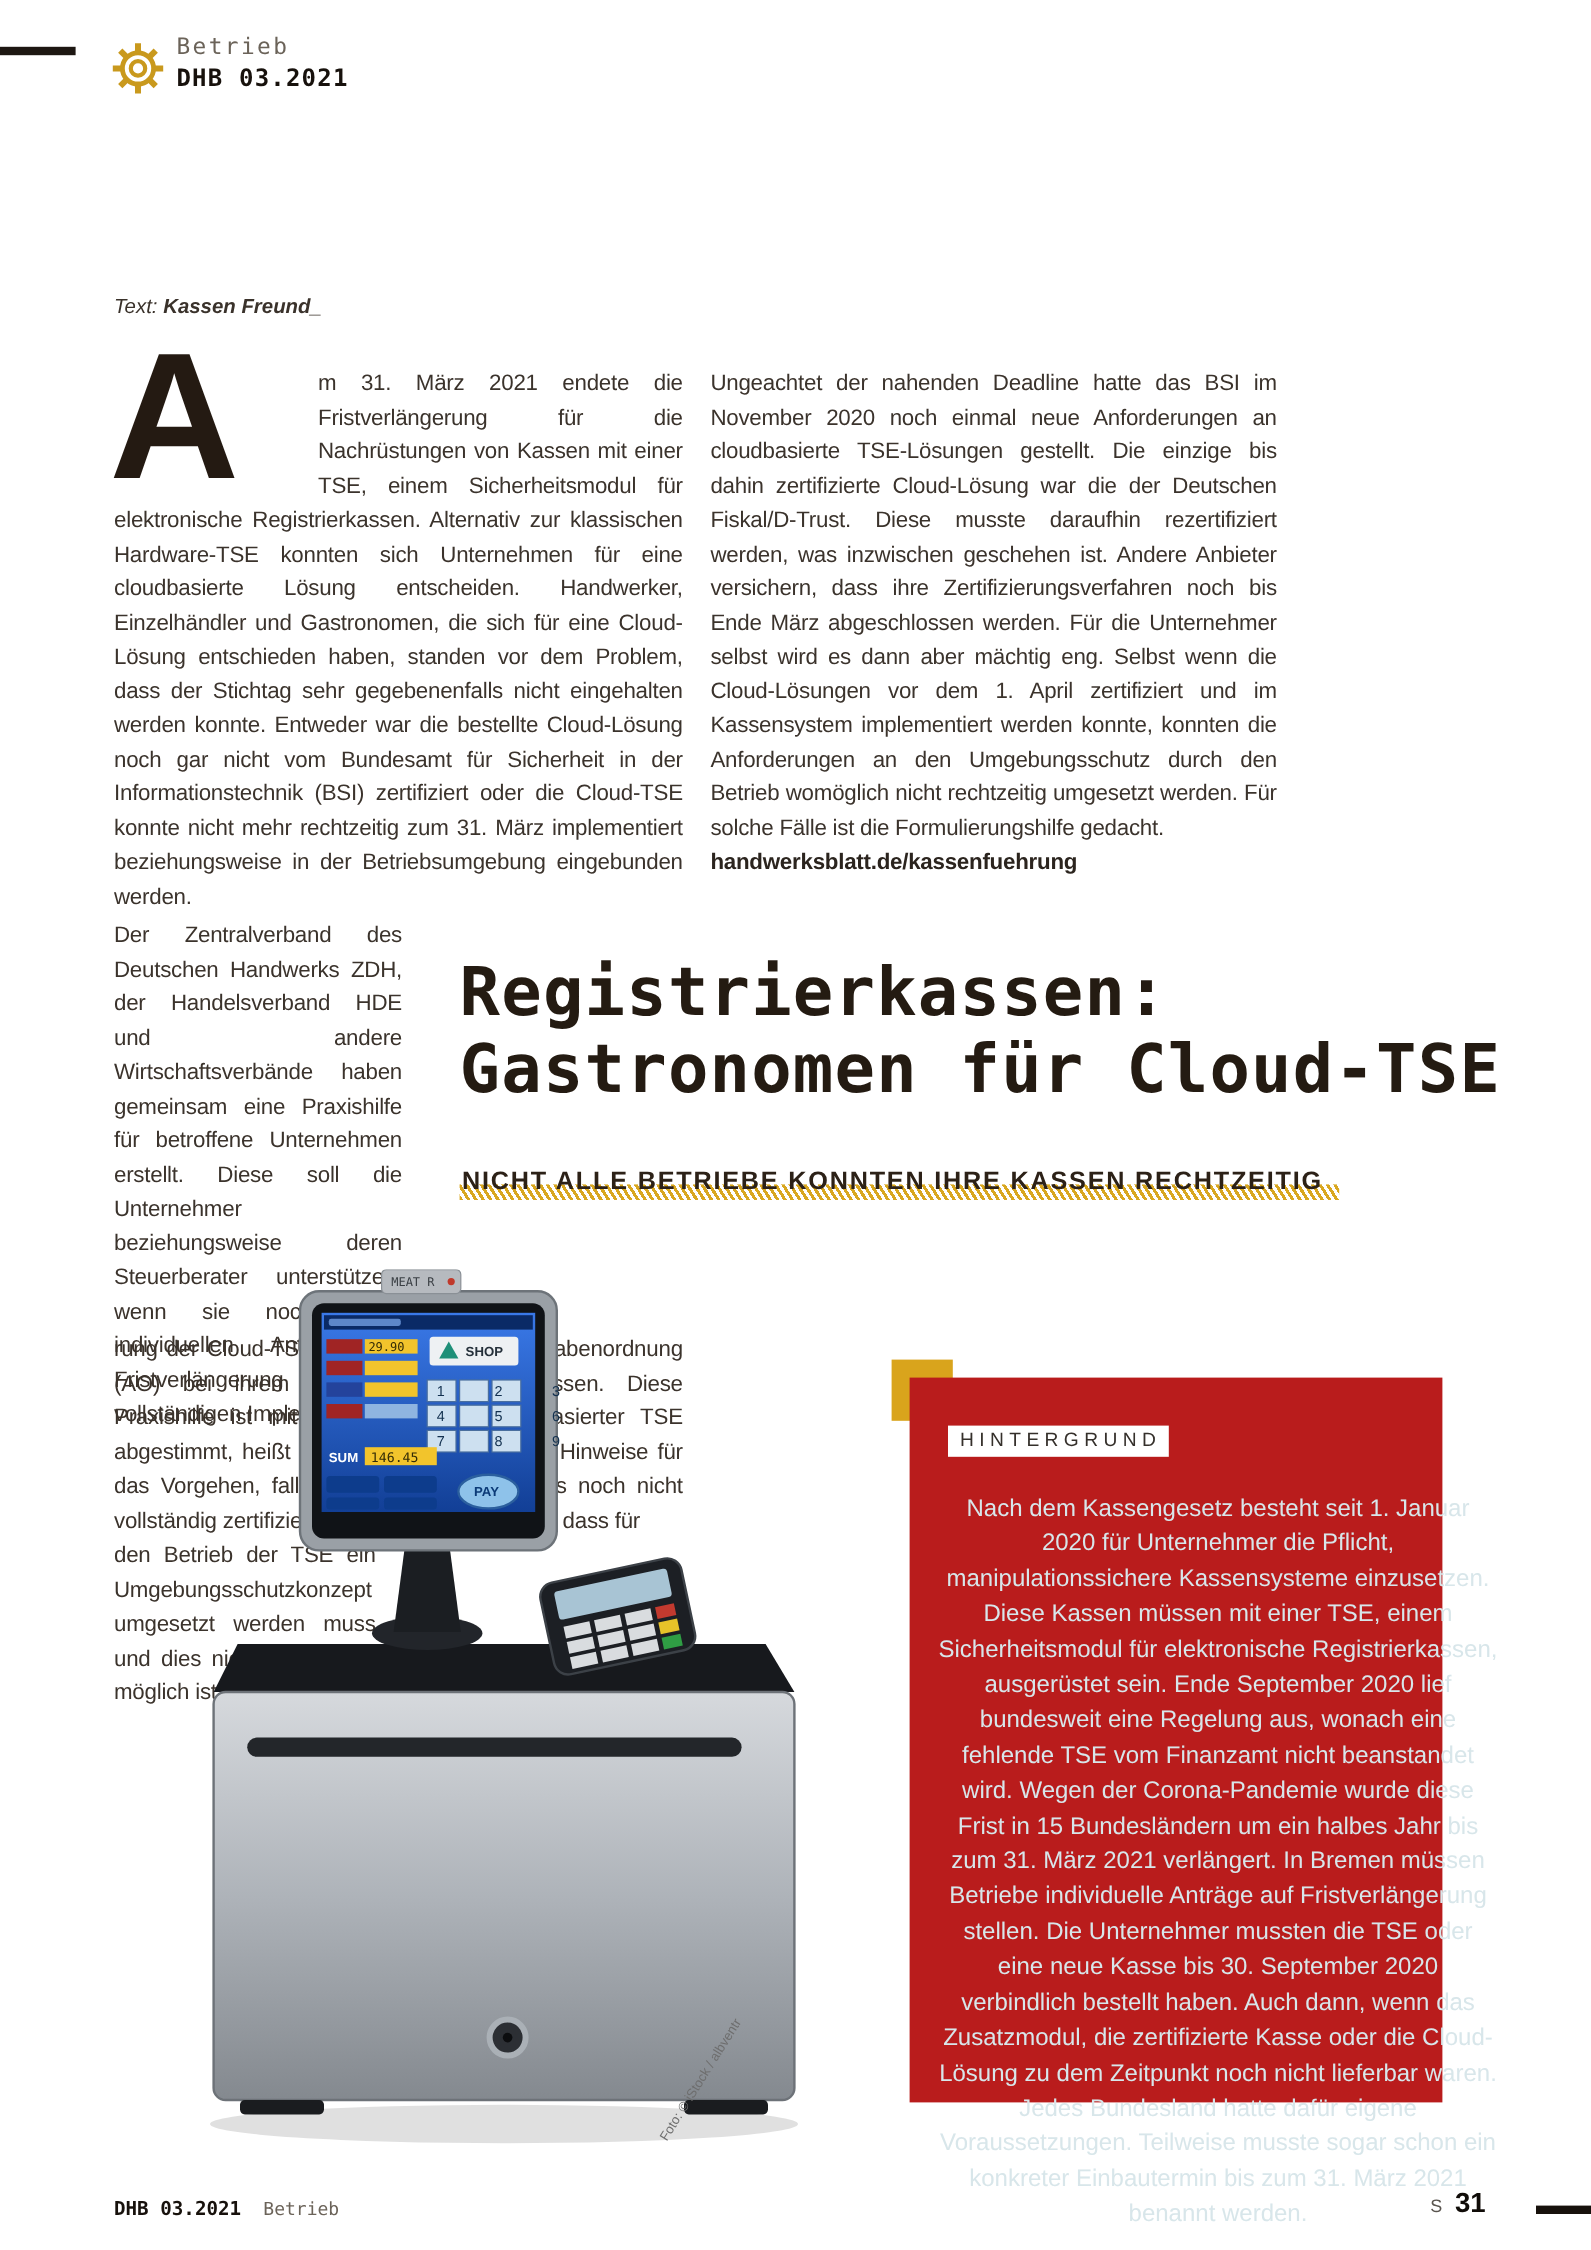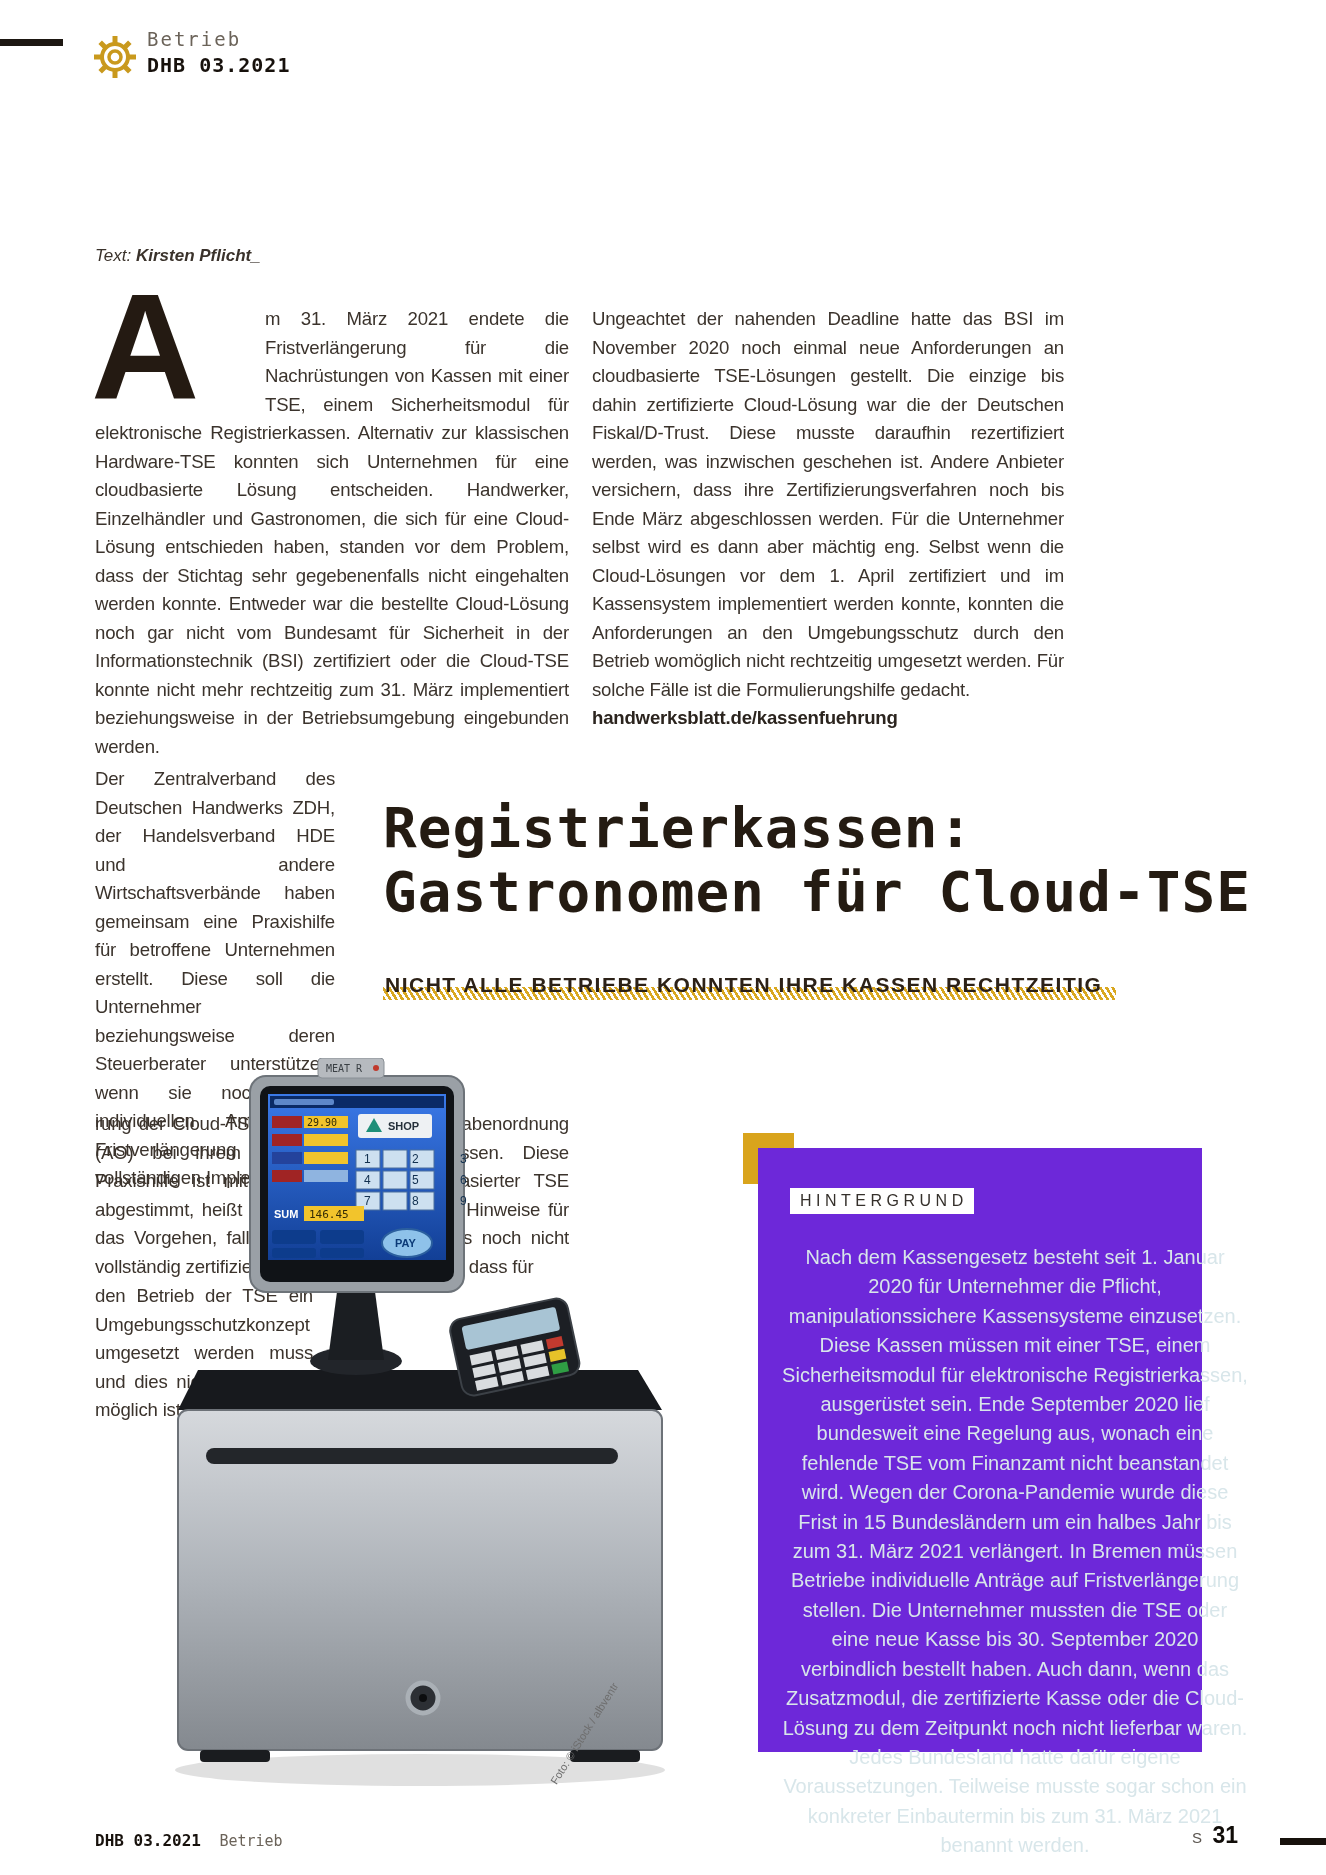--- a/index.html
+++ b/index.html
@@ -32,21 +32,21 @@
             font-weight:bold;font-size:56px;line-height:64px;letter-spacing:1px;color:#241b12;white-space:nowrap;}
   
   .kick{position:absolute;left:383px;font-weight:bold;font-size:21px;letter-spacing:1.5px;
         color:#2c2117;white-space:nowrap;z-index:0;display:inline-block;padding:0 14px 0 2px;}
   .kick::after{content:"";position:absolute;left:0;right:0;bottom:-3px;height:13px;z-index:-1;
         background:repeating-linear-gradient(58deg,#d9a71f 0,#d9a71f 2.6px,rgba(255,255,255,0) 2.6px,rgba(255,255,255,0) 5.2px);}
   .kick1{top:973px;text-align:center;}
   .kick2{top:1028px;}
   
   .ysq{position:absolute;left:743px;top:1133px;width:51px;height:51px;background:#d9a41c;}
-  .bgbox{position:absolute;left:758px;top:1148px;width:444px;height:604px;background:#6d28d9;}
+  .bgbox{position:absolute;left:758px;top:1148px;width:444px;height:604px;background:#b91c1c;}
   .bglabel{position:absolute;left:32px;top:40px;background:#ffffff;color:#35302b;font-size:16px;
            letter-spacing:4.5px;padding:4px 6px 4px 10px;}
   .bgtext{position:absolute;left:24px;top:95px;width:466px;font-size:20px;line-height:29.4px;
           color:#d8e6ea;text-align:center;}
   
   .credit{position:absolute;left:548px;top:1780px;font-size:11px;color:#6e6e6e;
           transform:rotate(-58deg);transform-origin:0 0;white-space:nowrap;}
   
   .register{position:absolute;left:170px;top:1058px;width:500px;height:745px;}
   
@@ -80,21 +80,21 @@
       </g>
     </g>
   </svg>
   <div class="hdrtext">
     <div class="hdr-section">Betrieb</div>
     <div class="hdr-issue">DHB 03.2021</div>
   </div>
 
   <div class="byline">
     <span>Text:</span>
-    <b>Kirsten Pflicht</b><span>_</span>
+    <b>Kassen Freund</b><span>_</span>
   </div>
 
   <div class="body-par p1 p1wrap">
     <span class="dropA">A</span>
     <span class="dropfloat"></span>
     <span>m 31. März 2021 endete die Fristverlängerung für die Nachrüstungen von Kassen mit einer TSE, einem Sicherheitsmodul für elektronische Registrierkassen. Alternativ zur klassischen Hardware-TSE konnten sich Unternehmen für eine cloudbasierte Lösung entscheiden. Handwerker, Einzelhändler und Gastronomen, die sich für eine Cloud-Lösung entschieden haben, standen vor dem Problem, dass der Stichtag sehr gegebenenfalls nicht eingehalten werden konnte. Entweder war die bestellte Cloud-Lösung noch gar nicht vom Bundesamt für Sicherheit in der Informationstechnik (BSI) zertifiziert oder die Cloud-TSE konnte nicht mehr rechtzeitig zum 31. März implementiert beziehungsweise in der Betriebsumgebung eingebunden werden.</span>
   </div>
 
   <div class="body-par col2">
     <span>Ungeachtet der nahenden Deadline hatte das BSI im November 2020 noch einmal neue Anforderungen an cloudbasierte TSE-Lösungen gestellt. Die einzige bis dahin zertifizierte Cloud-Lösung war die der Deutschen Fiskal/D-Trust. Diese musste daraufhin rezertifiziert werden, was inzwischen geschehen ist. Andere Anbieter versichern, dass ihre Zertifizierungsverfahren noch bis Ende März abgeschlossen werden. Für die Unternehmer selbst wird es dann aber mächtig eng. Selbst wenn die Cloud-Lösungen vor dem 1. April zertifiziert und im Kassensystem implementiert werden konnte, konnten die Anforderungen an den Umgebungsschutz durch den Betrieb womöglich nicht rechtzeitig umgesetzt werden. Für solche Fälle ist die Formulierungshilfe gedacht.</span>

